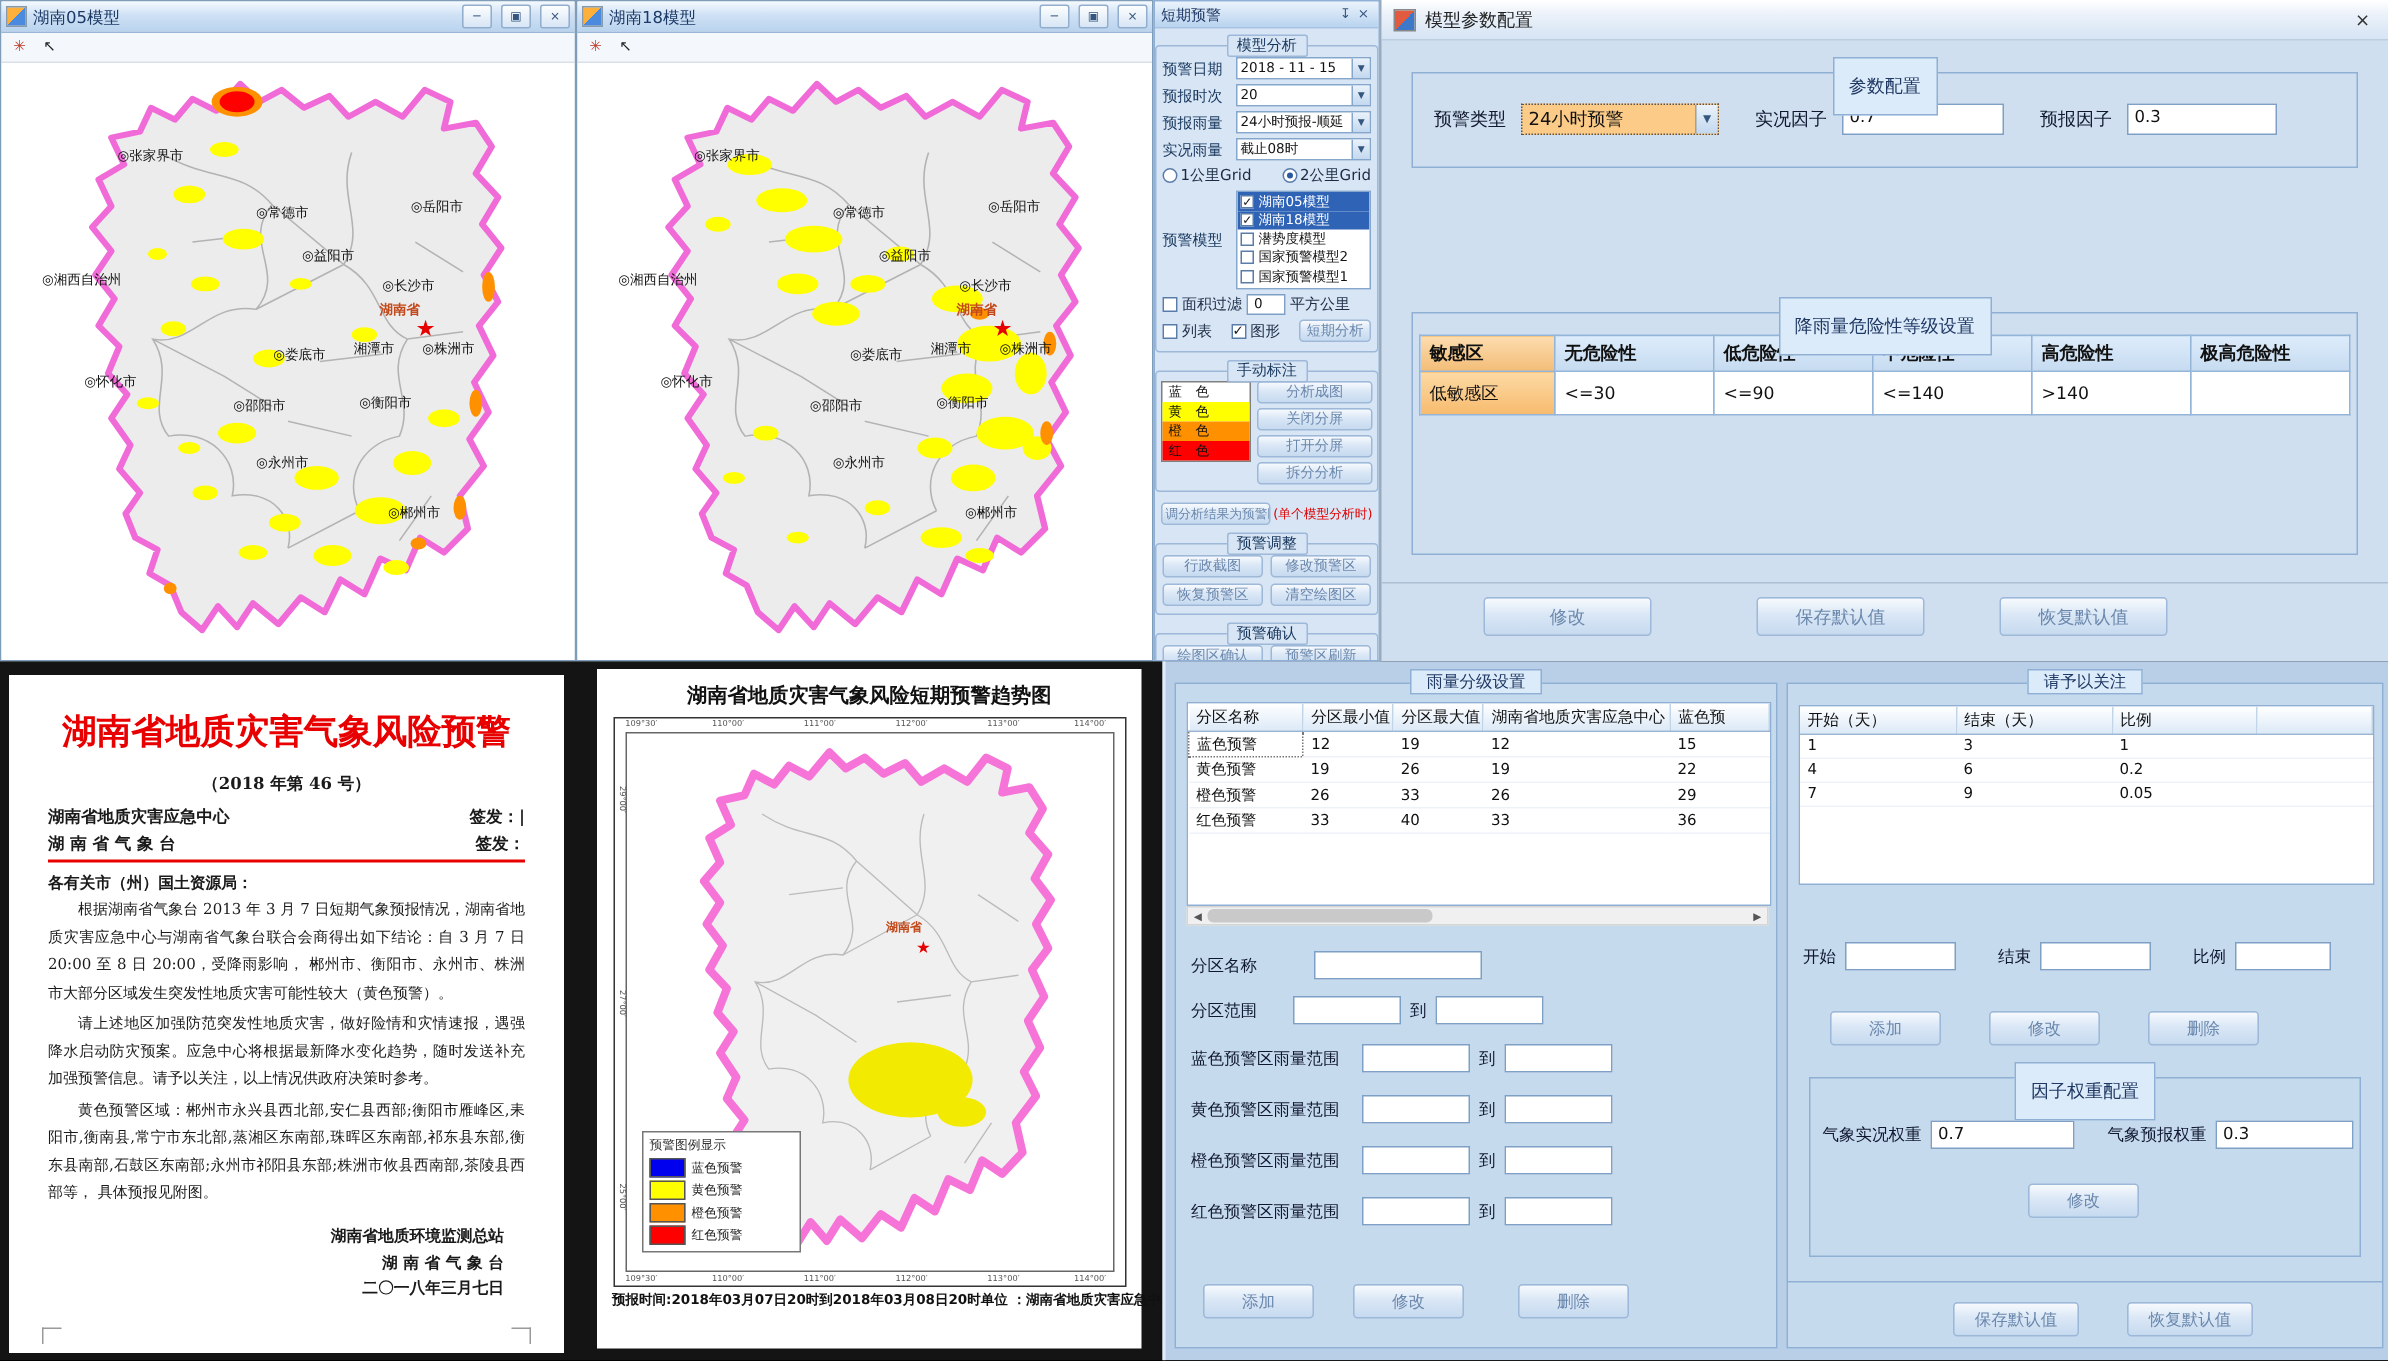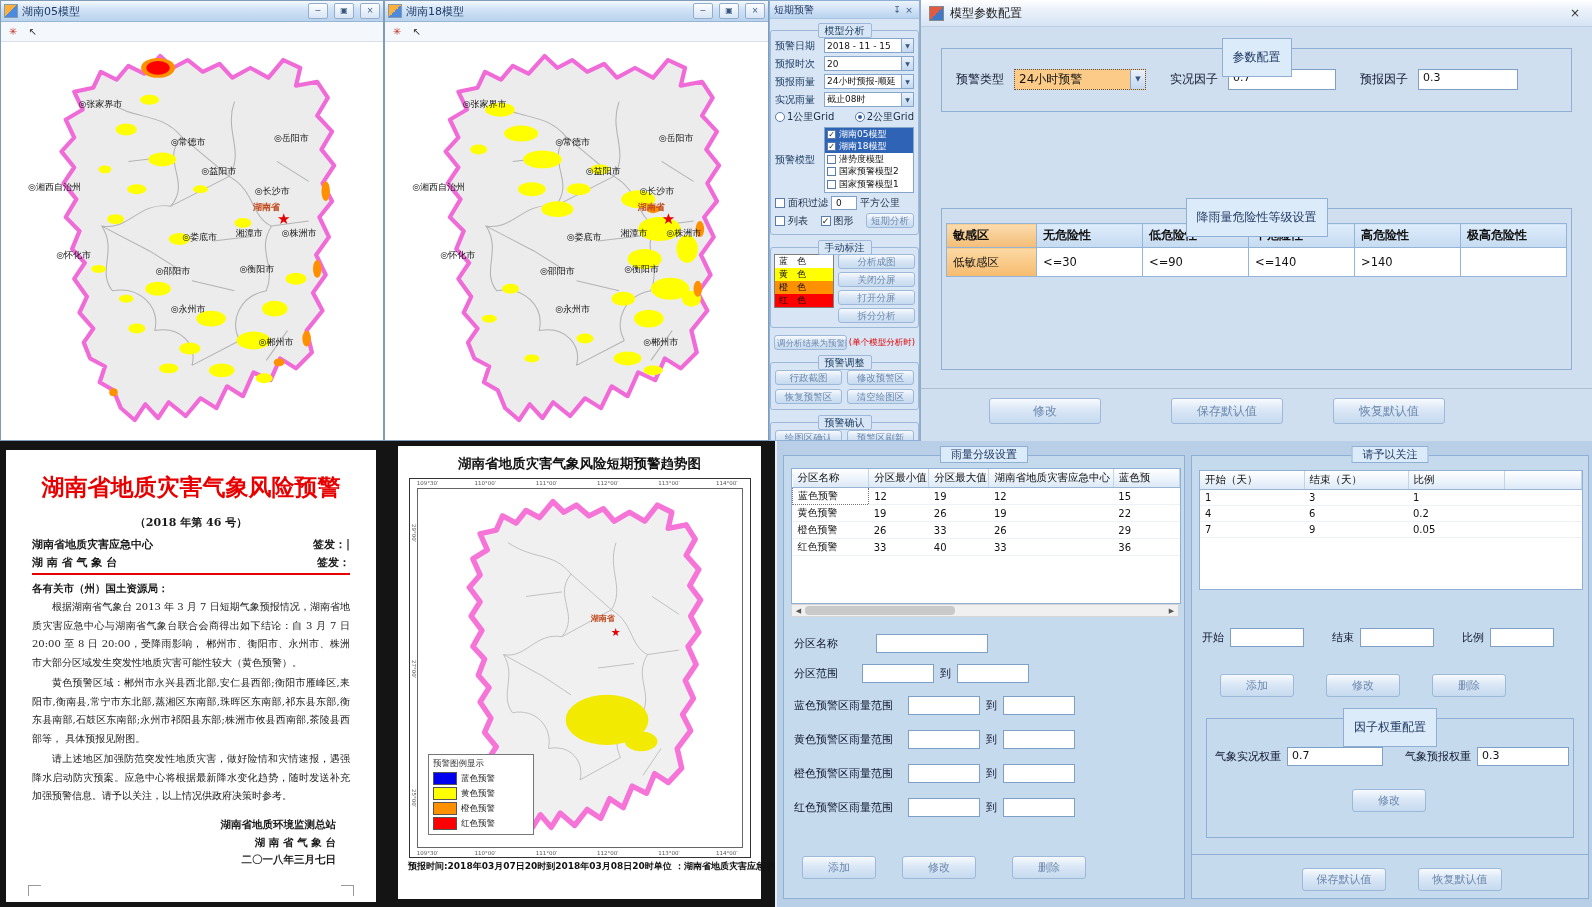--- a/index.html
+++ b/index.html
@@ -485,22 +485,22 @@
           <span>签发：|</span>
         </div>
         <div class="doc-orgrow">
           <span>湖 南 省 气 象 台</span>
           <span>签发：</span>
         </div>
       </div>
       <div class="doc-redline"></div>
       <div class="doc-salut">各有关市（州）国土资源局：</div>
       <p class="doc-p">根据湖南省气象台 2013 年 3 月 7 日短期气象预报情况，湖南省地质灾害应急中心与湖南省气象台联合会商得出如下结论：自 3 月 7 日 20:00 至 8 日 20:00，受降雨影响， 郴州市、衡阳市、永州市、株洲市大部分区域发生突发性地质灾害可能性较大（黄色预警）。</p>
+      <p class="doc-p">请上述地区加强防范突发性地质灾害，做好险情和灾情速报，遇强降水启动防灾预案。应急中心将根据最新降水变化趋势，随时发送补充加强预警信息。请予以关注，以上情况供政府决策时参考。</p>
       <p class="doc-p">黄色预警区域：郴州市永兴县西北部,安仁县西部;衡阳市雁峰区,耒阳市,衡南县,常宁市东北部,蒸湘区东南部,珠晖区东南部,祁东县东部,衡东县南部,石鼓区东南部;永州市祁阳县东部;株洲市攸县西南部,茶陵县西部等， 具体预报见附图。</p>
-      <p class="doc-p">请上述地区加强防范突发性地质灾害，做好险情和灾情速报，遇强降水启动防灾预案。应急中心将根据最新降水变化趋势，随时发送补充加强预警信息。请予以关注，以上情况供政府决策时参考。</p>
       <div class="doc-sig">
         <div>湖南省地质环境监测总站</div>
         <div>湖 南 省 气 象 台</div>
         <div>二〇一八年三月七日</div>
       </div>
       <div class="corner bl"></div>
       <div class="corner br"></div>
     </div>
   </div>
 

